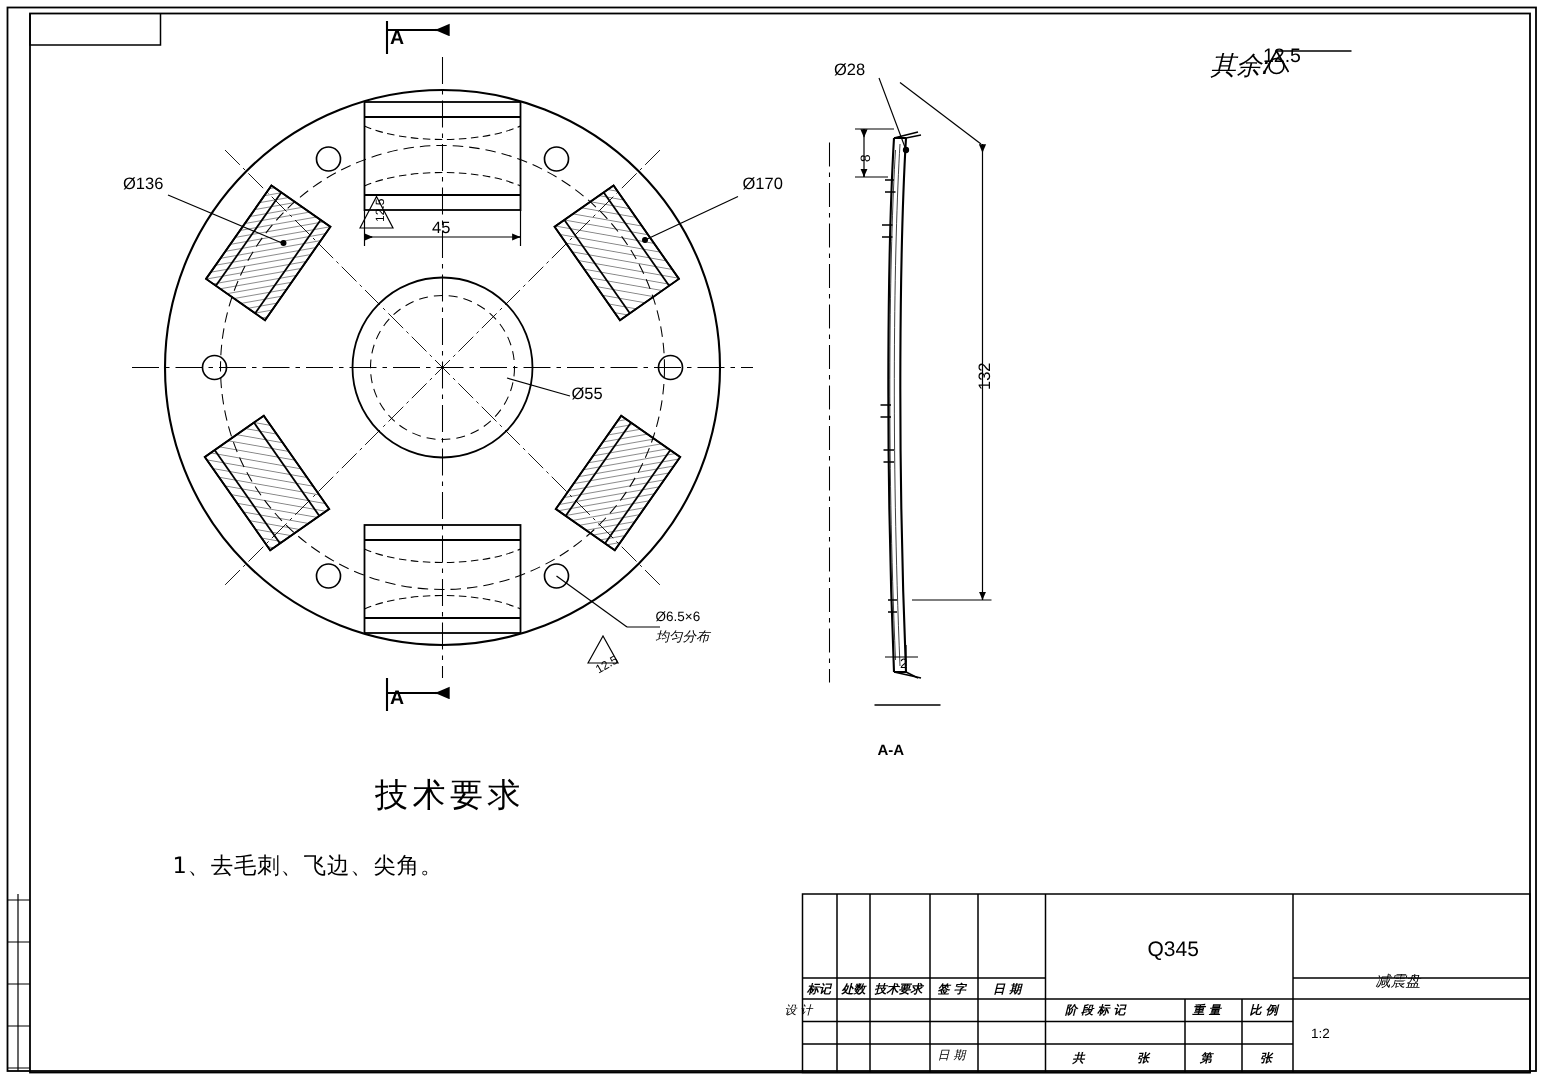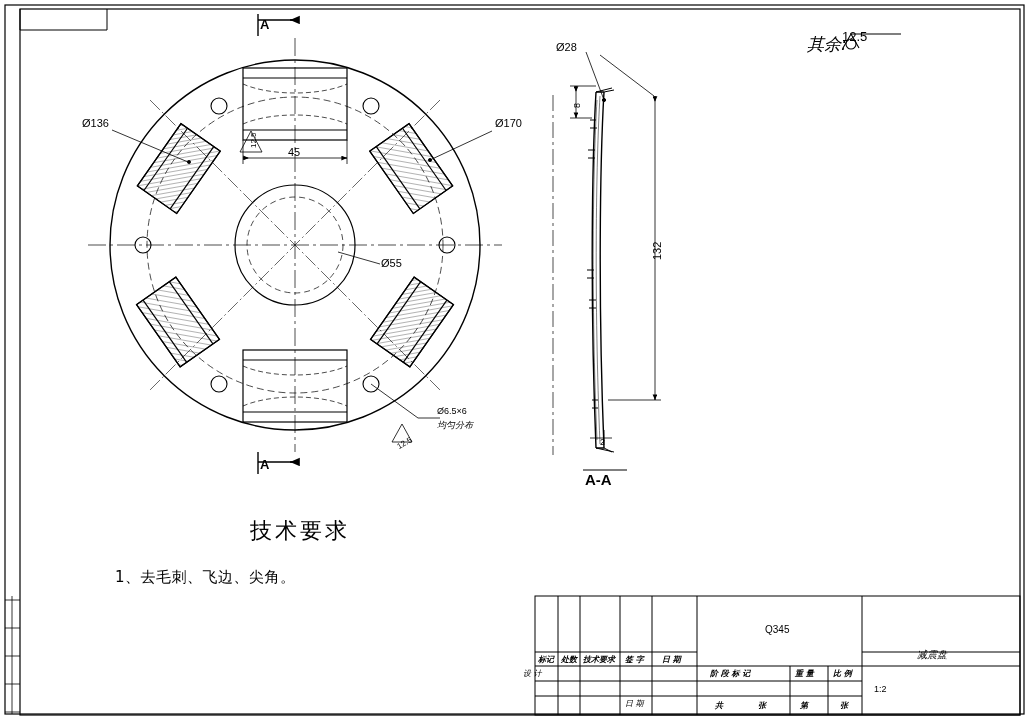--- a/index.html
+++ b/index.html
@@ -289,35 +289,35 @@
   <div class="lbl tiny rot90" style="left:250px; top:148px;">12.5</div>
   <div class="lbl tiny rot-b" style="left:396px; top:444px;">12.5</div>
 
   <div class="lbl small" style="left:437px; top:407px;">Ø6.5×6</div>
   <div class="lbl small lbl-cn" style="left:437px; top:421px;">均匀分布</div>
 
   <div class="lbl med" style="left:556px; top:42px;">Ø28</div>
   <div class="lbl small rot90" style="left:573px; top:108px;">8</div>
   <div class="lbl med rot90" style="left:652px; top:260px;">132</div>
   <div class="lbl small" style="left:600px; top:438px;">2</div>
-  <div class="lbl bold" style="left:585px; top:472px; font-size:15px;">A-A</div>
+  <div class="lbl bold" style="left:585px; top:496px; font-size:10px;">A-A</div>
 
   <div class="lbl title-cn" style="left:250px; top:520px;">技术要求</div>
   <div class="lbl notes-cn" style="left:115px; top:570px;">1、去毛刺、飞边、尖角。</div>
 
   <div class="lbl tiny lbl-cn bold" style="left:538px; top:656px;">标记</div>
   <div class="lbl tiny lbl-cn bold" style="left:561px; top:656px;">处数</div>
   <div class="lbl tiny lbl-cn bold" style="left:583px; top:656px;">技术要求</div>
   <div class="lbl tiny lbl-cn bold" style="left:625px; top:656px;">签 字</div>
   <div class="lbl tiny lbl-cn bold" style="left:662px; top:656px;">日 期</div>
 
   <div class="lbl tiny lbl-cn" style="left:523px; top:670px;text-align:right;">设 计</div>
   <div class="lbl tiny lbl-cn" style="left:625px; top:700px;">日 期</div>
 
-  <div class="lbl" style="left:765px; top:625px; font-size:10px;">Q345</div>
+  <div class="lbl" style="left:765px; top:625px; font-size:14px;">Q345</div>
   <div class="lbl lbl-cn" style="left:917px; top:650px; font-size:10px;">减震盘</div>
 
   <div class="lbl tiny lbl-cn bold" style="left:710px; top:670px;">阶 段 标 记</div>
   <div class="lbl tiny lbl-cn bold" style="left:795px; top:670px;">重 量</div>
   <div class="lbl tiny lbl-cn bold" style="left:833px; top:670px;">比 例</div>
   <div class="lbl small" style="left:838px; top:685px;margin-left:36px;">1:2</div>
 
   <div class="lbl tiny lbl-cn bold" style="left:715px; top:702px;">共</div>
   <div class="lbl tiny lbl-cn bold" style="left:758px; top:702px;">张</div>
   <div class="lbl tiny lbl-cn bold" style="left:800px; top:702px;">第</div>

